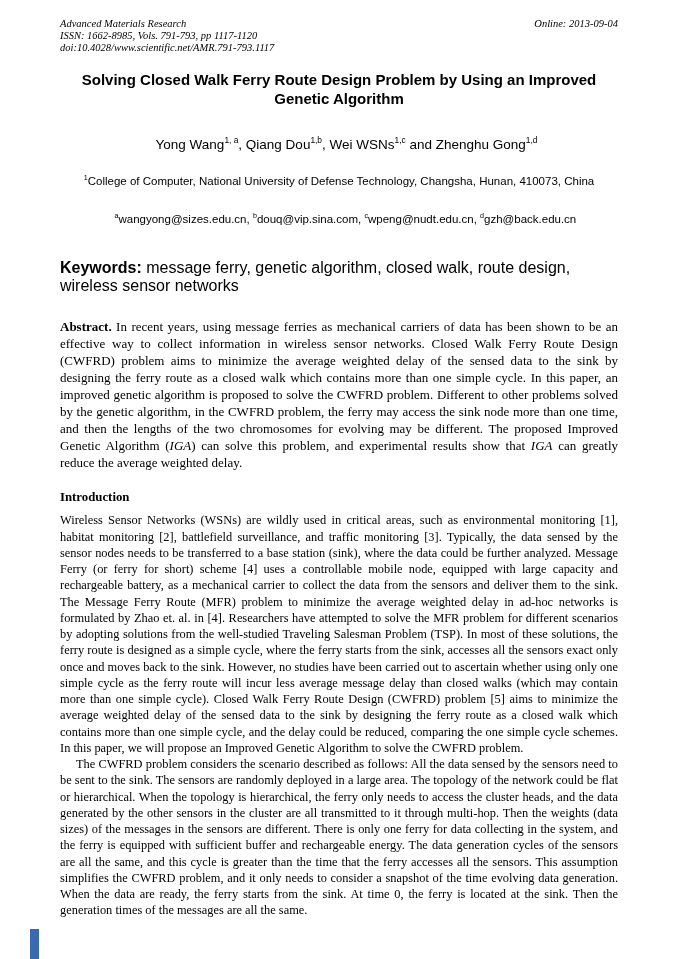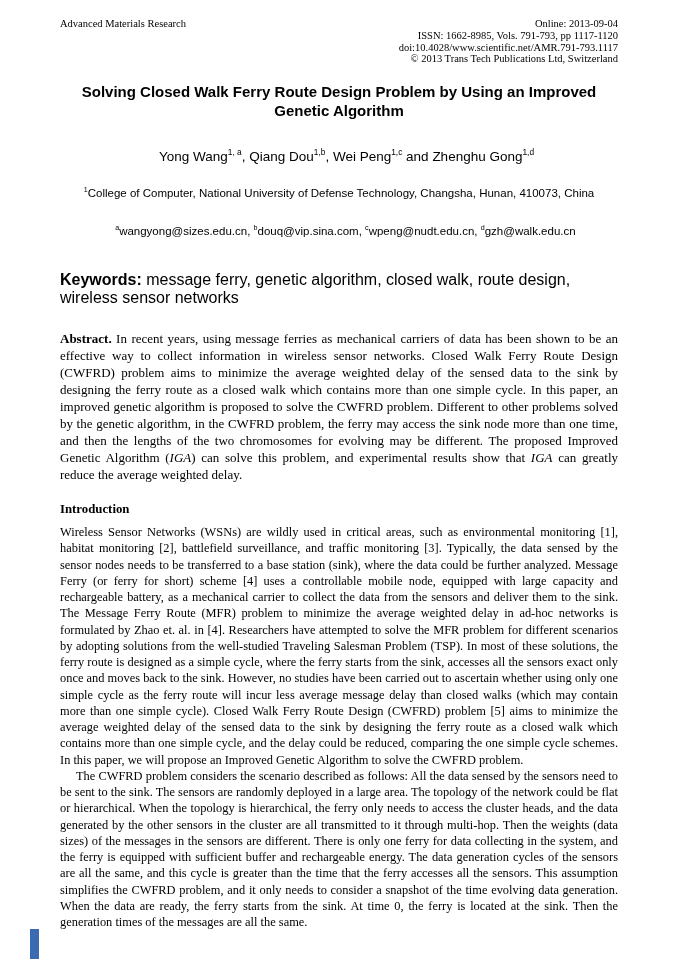--- a/index.html
+++ b/index.html
@@ -12,23 +12,23 @@
     font-family: "Liberation Serif", serif;
     color: #000;
   }
   .page {
     width: 558px;
     margin: 0 auto;
     padding-top: 18px;
   }
   .hdr {
     font-family: "Liberation Serif", serif;
+    font-style: italic;
     font-size: 10.5px;
     line-height: 1.12;
-    text-align: right;
   }
   .hdr-row { display: flex; justify-content: space-between; }
   .title {
     font-family: Liberation Sans, sans-serif;
     font-weight: bold;
     font-size: 15px;
     line-height: 1.25;
     text-align: center;
     margin-top: 18px;
   }
@@ -96,33 +96,32 @@
 
 <div class="page">
 
   <div class="hdr">
     <div class="hdr-row">
       <span>Advanced Materials Research</span>
       <span>Online: 2013-09-04</span>
     </div>
     <div>ISSN: 1662-8985, Vols. 791-793, pp 1117-1120</div>
     <div>doi:10.4028/www.scientific.net/AMR.791-793.1117</div>
-    <div>© 2013 Trans Tech Publications Ltd, Switzerland</div>
   </div>
 
   <h1 class="title">Solving Closed Walk Ferry Route Design Problem by Using an Improved Genetic Algorithm</h1>
 
   <div class="authors">
-    <span><span>Yong Wang</span><sup>1, a</sup><span>, </span></span><span><span>Qiang Dou</span><sup>1,b</sup><span>, </span></span><span><span>Wei Peng</span><sup>1,c</sup><span> and </span></span><span><span>Zhenghu Gong</span><sup>1,d</sup></span>
+    <span><span>Yong Wang</span><sup>1, a</sup><span>, </span></span><span><span>Qiang Dou</span><sup>1,b</sup><span>, </span></span><span><span>Wei WSNs</span><sup>1,c</sup><span> and </span></span><span><span>Zhenghu Gong</span><sup>1,d</sup></span>
   </div>
 
   <div class="affil"><sup>1</sup><span>College of Computer, National University of Defense Technology, Changsha, Hunan, 410073, China</span></div>
 
   <div class="emails">
-    <span><sup>a</sup><span>wangyong@sizes.edu.cn</span><span>, </span></span><span><sup>b</sup><span>douq@vip.sina.com</span><span>, </span></span><span><sup>c</sup><span>wpeng@nudt.edu.cn</span><span>, </span></span><span><sup>d</sup><span>gzh@walk.edu.cn</span></span>
+    <span><sup>a</sup><span>wangyong@sizes.edu.cn</span><span>, </span></span><span><sup>b</sup><span>douq@vip.sina.com</span><span>, </span></span><span><sup>c</sup><span>wpeng@nudt.edu.cn</span><span>, </span></span><span><sup>d</sup><span>gzh@back.edu.cn</span></span>
   </div>
 
   <div class="keywords"><span class="kw-label">Keywords:</span><span> message ferry, genetic algorithm, closed walk, route design, wireless sensor networks</span></div>
 
   <p class="abstract"><span style="font-weight: bold;">Abstract.</span><span> In recent years, using message ferries as mechanical carriers of data has been shown to be an effective way to collect information in wireless sensor networks. Closed Walk Ferry Route Design (CWFRD) problem aims to minimize the average weighted delay of the sensed data to the sink by designing the ferry route as a closed walk which contains more than one simple cycle. In this paper, an improved genetic algorithm is proposed to solve the CWFRD problem. Different to other problems solved by the genetic algorithm, in the CWFRD problem, the ferry may access the sink node more than one time, and then the lengths of the two chromosomes for evolving may be different. The proposed Improved Genetic Algorithm (</span><span style="font-style: italic;">IGA</span><span>) can solve this problem, and experimental results show that </span><span style="font-style: italic;">IGA</span><span> can greatly reduce the average weighted delay.</span></p>
 
   <h2 class="section-heading">Introduction</h2>
 
   <p class="para">Wireless Sensor Networks (WSNs) are wildly used in critical areas, such as environmental monitoring [1], habitat monitoring [2], battlefield surveillance, and traffic monitoring [3]. Typically, the data sensed by the sensor nodes needs to be transferred to a base station (sink), where the data could be further analyzed. Message Ferry (or ferry for short) scheme [4] uses a controllable mobile node, equipped with large capacity and rechargeable battery, as a mechanical carrier to collect the data from the sensors and deliver them to the sink. The Message Ferry Route (MFR) problem to minimize the average weighted delay in ad-hoc networks is formulated by Zhao et. al. in [4]. Researchers have attempted to solve the MFR problem for different scenarios by adopting solutions from the well-studied Traveling Salesman Problem (TSP). In most of these solutions, the ferry route is designed as a simple cycle, where the ferry starts from the sink, accesses all the sensors exact only once and moves back to the sink. However, no studies have been carried out to ascertain whether using only one simple cycle as the ferry route will incur less average message delay than closed walks (which may contain more than one simple cycle). Closed Walk Ferry Route Design (CWFRD) problem [5] aims to minimize the average weighted delay of the sensed data to the sink by designing the ferry route as a closed walk which contains more than one simple cycle, and the delay could be reduced, comparing the one simple cycle schemes. In this paper, we will propose an Improved Genetic Algorithm to solve the CWFRD problem.</p>
 

